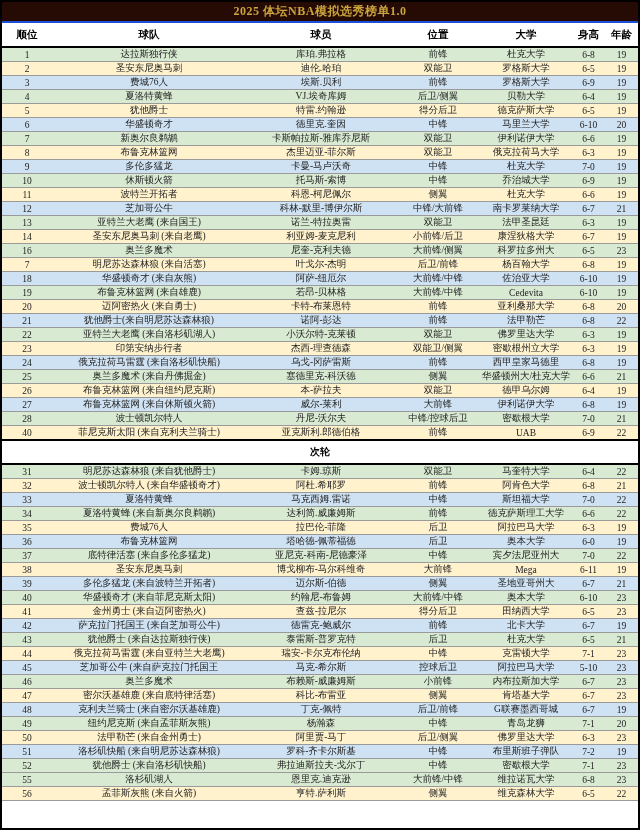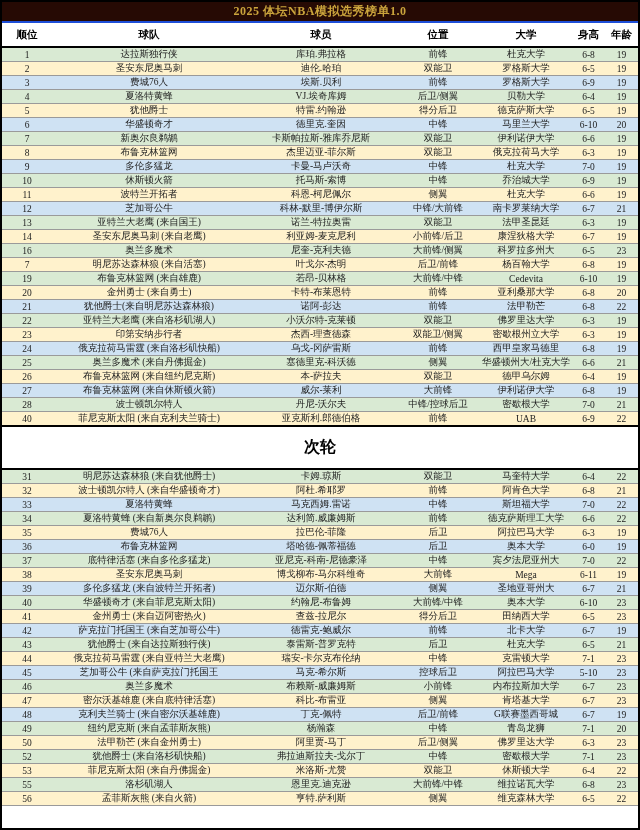--- a/index.html
+++ b/index.html
@@ -23,22 +23,22 @@
   }
   tr.body-row td{
     font-size:9.5px;color:var(--body-text,#222);text-align:center;
     height:13px;padding:0;white-space:nowrap;overflow:visible;
     border-bottom:1px solid #9a9a9a;font-weight:500;
   }
   tr.band-green td{background:var(--row-green,#d9ead3);}
   tr.band-yellow td{background:var(--row-yellow,#fff2cc);}
   tr.band-blue td{background:var(--row-blue,#cfe2f3);}
   tr.divider-row td{
-    background:#fff;color:#000;font-weight:bold;font-size:16px;
-    text-align:center;height:14px;padding:10px;
+    background:#fff;color:#000;font-weight:bold;font-size:10px;
+    text-align:center;height:14px;padding:4px;
     border-top:2px solid #000;border-bottom:2px solid #000;
   }
 </style>
 </head>
 <body>
 
 <div class="page">
   <table class="draft">
     <colgroup>
       <col style="width:50px">
@@ -200,32 +200,41 @@
         </tr>
         <tr class="body-row band-yellow">
           <td>7</td>
           <td>明尼苏达森林狼 (来自活塞)</td>
           <td>叶戈尔-杰明</td>
           <td>后卫/前锋</td>
           <td>杨百翰大学</td>
           <td>6-8</td>
           <td>19</td>
         </tr>
+        <tr class="body-row band-blue">
+          <td>18</td>
+          <td>华盛顿奇才 (来自灰熊)</td>
+          <td>阿萨-纽厄尔</td>
+          <td>大前锋/中锋</td>
+          <td>佐治亚大学</td>
+          <td>6-10</td>
+          <td>19</td>
+        </tr>
         <tr class="body-row band-green">
           <td>19</td>
           <td>布鲁克林篮网 (来自雄鹿)</td>
           <td>若昂-贝林格</td>
           <td>大前锋/中锋</td>
           <td>Cedevita</td>
           <td>6-10</td>
           <td>19</td>
         </tr>
         <tr class="body-row band-yellow">
           <td>20</td>
-          <td>金州勇士 (来自勇士)</td>
+          <td>迈阿密热火 (来自勇士)</td>
           <td>卡特-布莱恩特</td>
           <td>前锋</td>
           <td>亚利桑那大学</td>
           <td>6-8</td>
           <td>20</td>
         </tr>
         <tr class="body-row band-blue">
           <td>21</td>
           <td>犹他爵士(来自明尼苏达森林狼)</td>
           <td>诺阿-彭达</td>
@@ -482,37 +491,37 @@
         </tr>
         <tr class="body-row band-yellow">
           <td>50</td>
           <td>法甲勒芒 (来自金州勇士)</td>
           <td>阿里贾-马丁</td>
           <td>后卫/侧翼</td>
           <td>佛罗里达大学</td>
           <td>6-3</td>
           <td>23</td>
         </tr>
+        <tr class="body-row band-blue">
+          <td>51</td>
+          <td>洛杉矶快船 (来自明尼苏达森林狼)</td>
+          <td>罗科-齐卡尔斯基</td>
+          <td>中锋</td>
+          <td>布里斯班子弹队</td>
+          <td>7-2</td>
+          <td>19</td>
+        </tr>
         <tr class="body-row band-green">
           <td>52</td>
           <td>犹他爵士 (来自洛杉矶快船)</td>
           <td>弗拉迪斯拉夫-戈尔丁</td>
           <td>中锋</td>
           <td>密歇根大学</td>
           <td>7-1</td>
           <td>23</td>
-        </tr>
-        <tr class="body-row band-yellow">
-          <td>53</td>
-          <td>菲尼克斯太阳 (来自丹佛掘金)</td>
-          <td>米洛斯-尤赞</td>
-          <td>双能卫</td>
-          <td>休斯顿大学</td>
-          <td>6-4</td>
-          <td>22</td>
         </tr>
         <tr class="body-row band-green">
           <td>55</td>
           <td>洛杉矶湖人</td>
           <td>恩里克.迪克逊</td>
           <td>大前锋/中锋</td>
           <td>维拉诺瓦大学</td>
           <td>6-8</td>
           <td>23</td>
         </tr>

